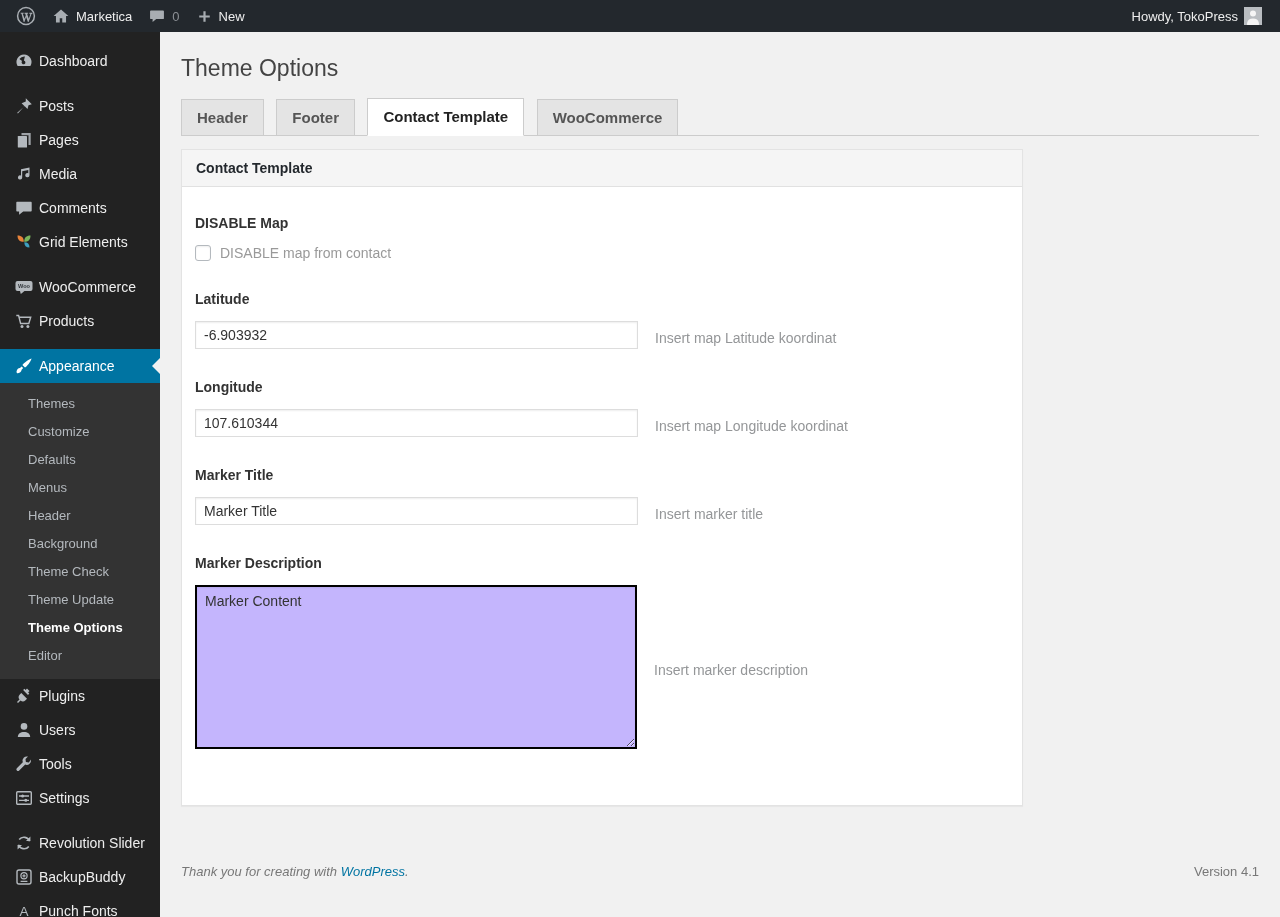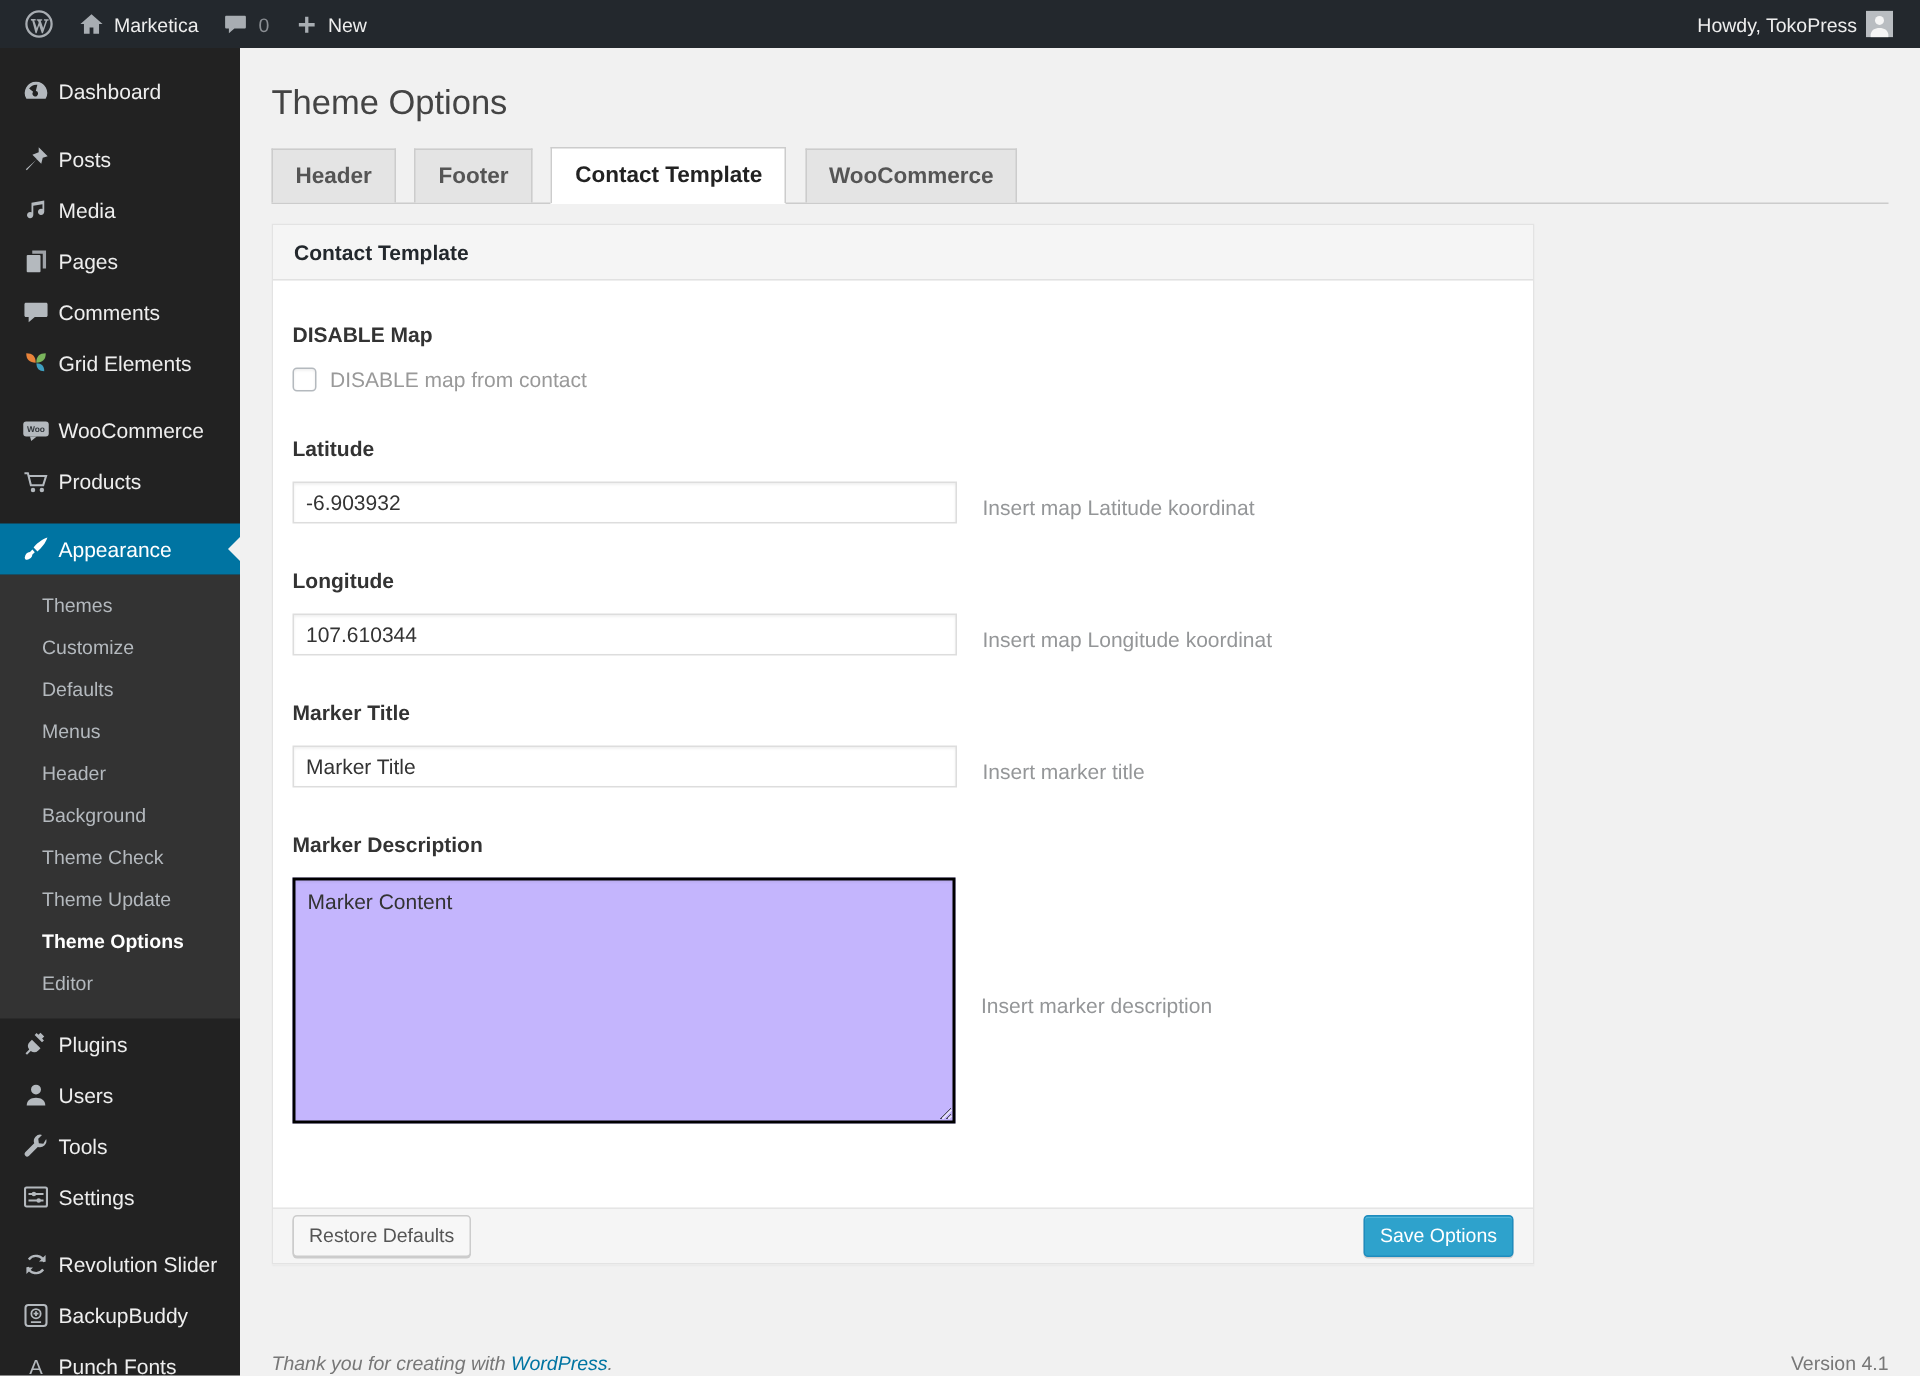--- a/index.html
+++ b/index.html
@@ -176,33 +176,33 @@
     <span class="mi-icon">
       <svg width="20" height="20" viewBox="0 0 20 20">
           <path fill="currentColor" d="M11.8 2.2 17.8 8.2l-3.3 1-1 3.9-3-3-6.6 7.4-.7-.7L10.6 10.2l-3-3 4.2-1.7z"></path>
         </svg>
     </span>
     <span>Posts</span>
   </a>
   <a class="menu-item">
     <span class="mi-icon">
       <svg width="20" height="20" viewBox="0 0 20 20">
-          <path fill="currentColor" d="M7 5.2 15.5 3.6v7.6a2.1 2.1 0 1 1-1.2-1.9V6.1L8.2 7.2v6.2a2.1 2.1 0 1 1-1.2-1.9z"></path>
-        </svg>
-    </span>
-    <span>Media</span>
-  </a>
-  <a class="menu-item">
-    <span class="mi-icon">
-      <svg width="20" height="20" viewBox="0 0 20 20">
           <path fill="currentColor" d="M7.5 3h9.2v12h-2.2V5.2H7.5z" opacity=".85"></path>
           <rect x="3.8" y="6" width="9.2" height="11.5" rx=".6" fill="currentColor"></rect>
         </svg>
     </span>
     <span>Pages</span>
+  </a>
+  <a class="menu-item">
+    <span class="mi-icon">
+      <svg width="20" height="20" viewBox="0 0 20 20">
+          <path fill="currentColor" d="M7 5.2 15.5 3.6v7.6a2.1 2.1 0 1 1-1.2-1.9V6.1L8.2 7.2v6.2a2.1 2.1 0 1 1-1.2-1.9z"></path>
+        </svg>
+    </span>
+    <span>Media</span>
   </a>
   <a class="menu-item">
     <span class="mi-icon">
       <svg width="20" height="20" viewBox="0 0 20 20">
           <path fill="currentColor" d="M3.3 3.8h13.4c.6 0 1 .4 1 1v7.6c0 .6-.4 1-1 1H9.2l-4.1 3.4v-3.4H3.3c-.6 0-1-.4-1-1V4.8c0-.6.4-1 1-1z"></path>
         </svg>
     </span>
     <span>Comments</span>
   </a>
   <a class="menu-item">
@@ -381,24 +381,20 @@
       <div class="field">
         <div class="field-label">Marker Description</div>
         <div class="control-row">
           <textarea class="textarea-input" style="">Marker Content</textarea>
           <div class="hint">Insert marker description</div>
         </div>
       </div>
 
     </div>
 
-    <div class="panel-footer">
-      <button class="btn btn-secondary">Restore Defaults</button>
-      <button class="btn btn-primary">Save Options</button>
-    </div>
   </div>
 
   <div class="admin-footer">
     <div class="thanks">
       <span>Thank you for creating with </span><a>WordPress</a><span>.</span>
     </div>
     <div>Version 4.1</div>
   </div>
 </div>
 

